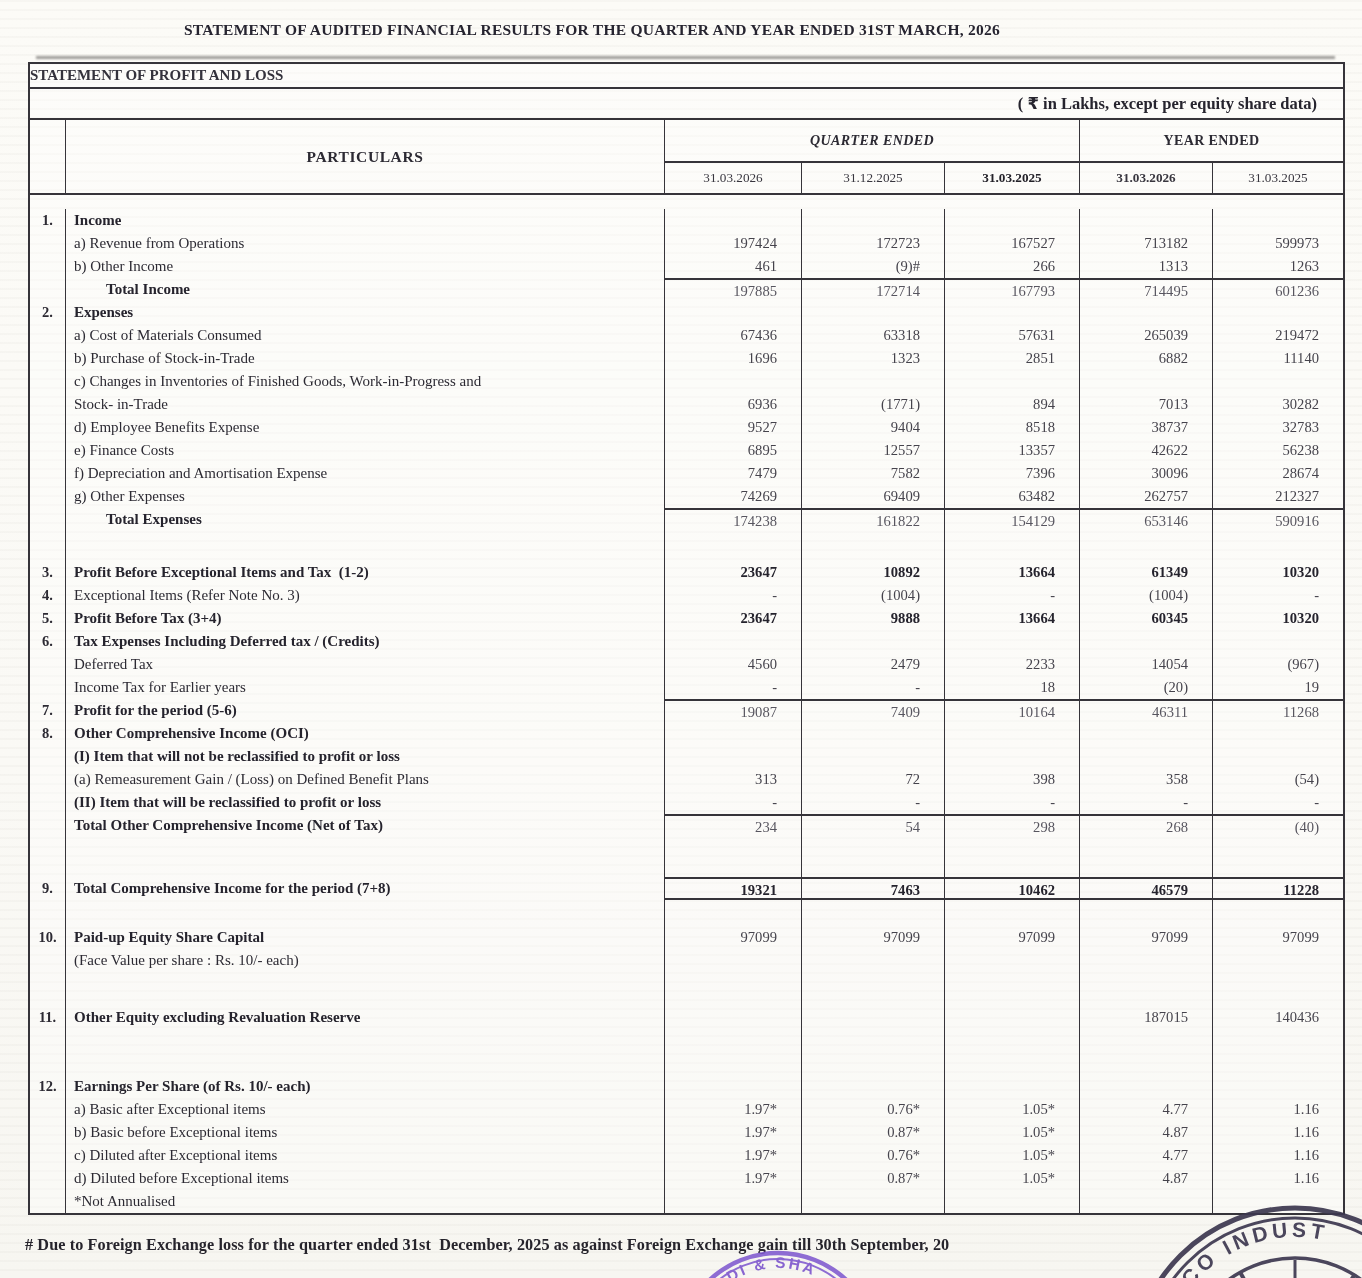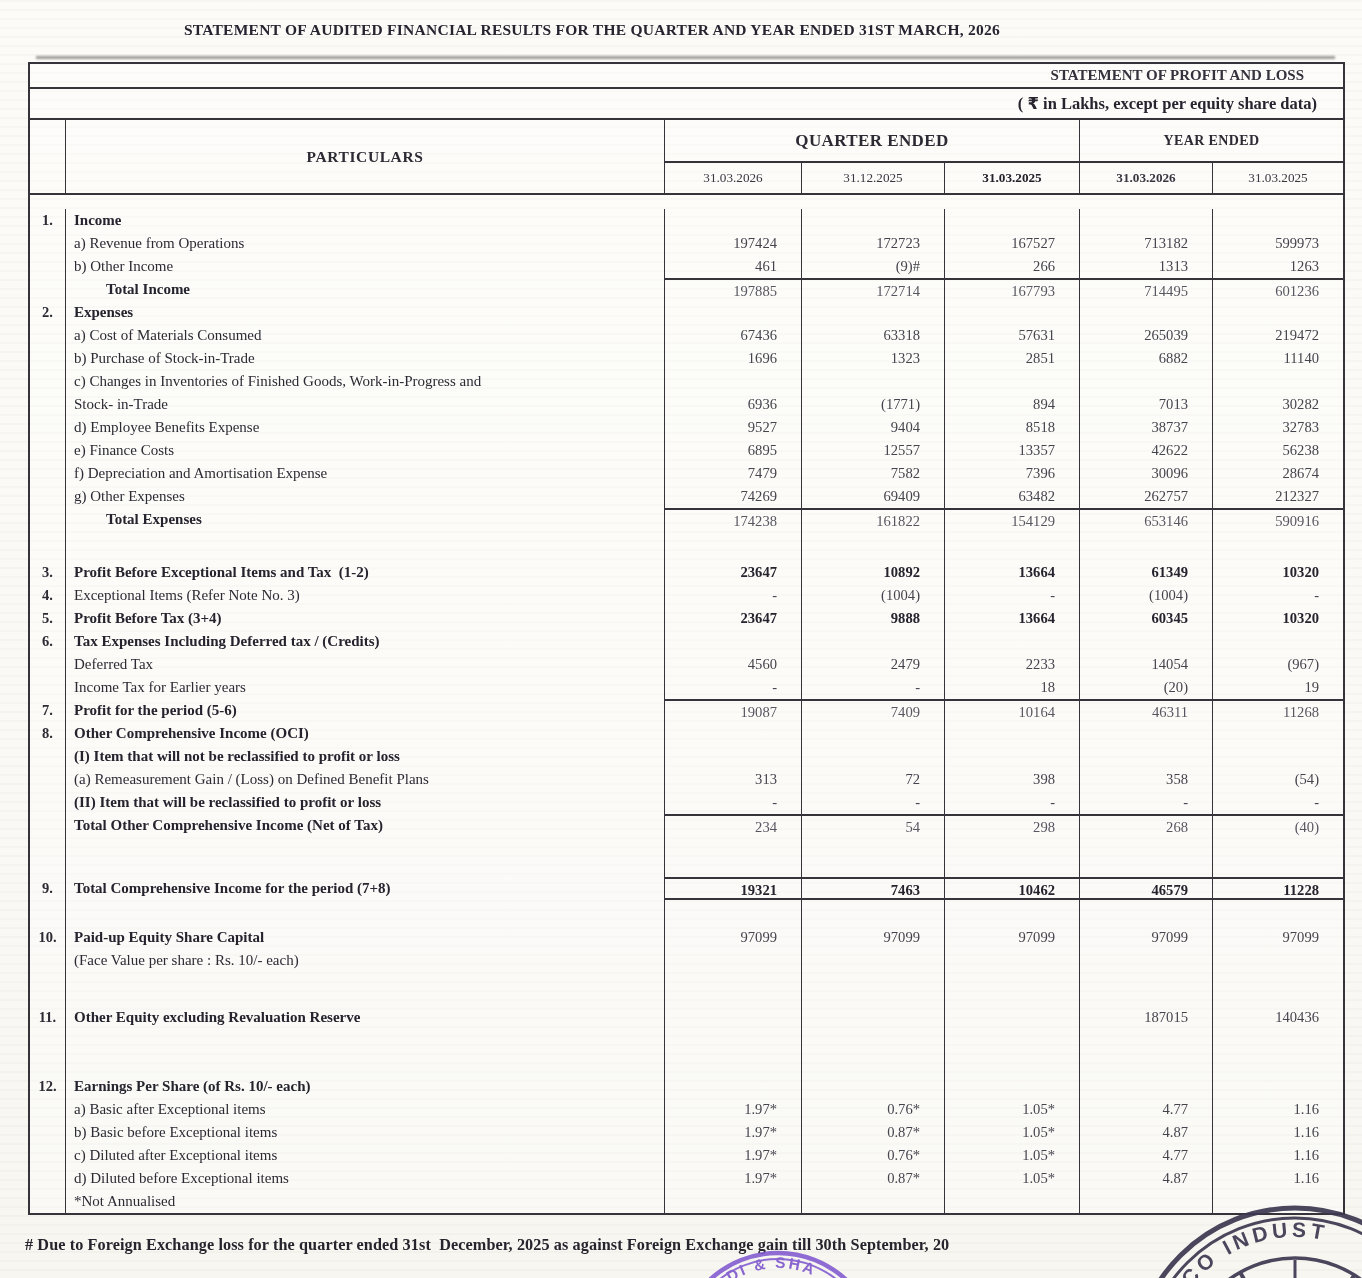--- a/index.html
+++ b/index.html
@@ -24,34 +24,34 @@
     position:absolute;left:28px;top:62px;width:1313px;
     border:2.5px solid var(--ln);
     background:rgba(255,255,255,0.35);
   }
   .tbl::before{ 
     content:'';position:absolute;left:6px;right:8px;top:-8px;height:3px;
     background:rgba(45,42,40,.45);filter:blur(1px);
   }
   .cap-a{
     height:23px;line-height:23px;border-bottom:2.5px solid var(--ln);
-    text-align:right;padding-right:39px;font-size:15px;font-weight:600;color:#34323c;
+    padding-right:39px;font-size:15px;font-weight:600;color:#34323c;
   }
   .cap-b{
     height:29px;line-height:29px;border-bottom:2.5px solid var(--ln);
     text-align:right;padding-right:26px;font-size:16.5px;font-weight:bold;color:#26242e;
   }
   .rupee{font-family:"DejaVu Sans",sans-serif;font-weight:bold;}
   .grid{display:grid;grid-template-columns:36px 599px 137px 143px 135px 133px 1fr;}
   
   .hdr{border-bottom:2.5px solid var(--ln);grid-template-rows:43px 30px;font-weight:bold;}
   .hdr>div{display:flex;align-items:center;justify-content:center;}
   .h-sno{grid-area:1/1/3/2;border-right:1.6px solid var(--ln);}
   .h-part{grid-area:1/2/3/3;border-right:1.6px solid var(--ln);font-size:15.5px;letter-spacing:.6px;}
-  .h-q{grid-area:1/3/2/6;border-right:1.6px solid var(--ln);border-bottom:2px solid var(--ln);font-size:17px;letter-spacing:.4px;}
+  .h-q{grid-area:1/3/2/6;border-right:1.6px solid var(--ln);border-bottom:2px solid var(--ln);font-size:14px;letter-spacing:.4px;font-style:italic;}
   .h-y{grid-area:1/6/2/8;border-bottom:2px solid var(--ln);font-size:14px;letter-spacing:.4px;}
   .hdr .dt{font-size:13.2px;font-weight:normal;color:#38363f;border-right:1.6px solid var(--ln);}
   .hdr .dt:last-child{border-right:none;}
   .hdr>div:nth-child(7){font-weight:bold;color:#232129;}
   .hdr>div:nth-child(8){font-weight:600;}
   
   .tbody{padding-top:14px;font-size:15px;}
   .trow{height:23px;line-height:23px;}
   .trow .c{border-right:1.6px solid var(--ln);overflow:hidden;}
   .trow .c:last-child{border-right:none;}

